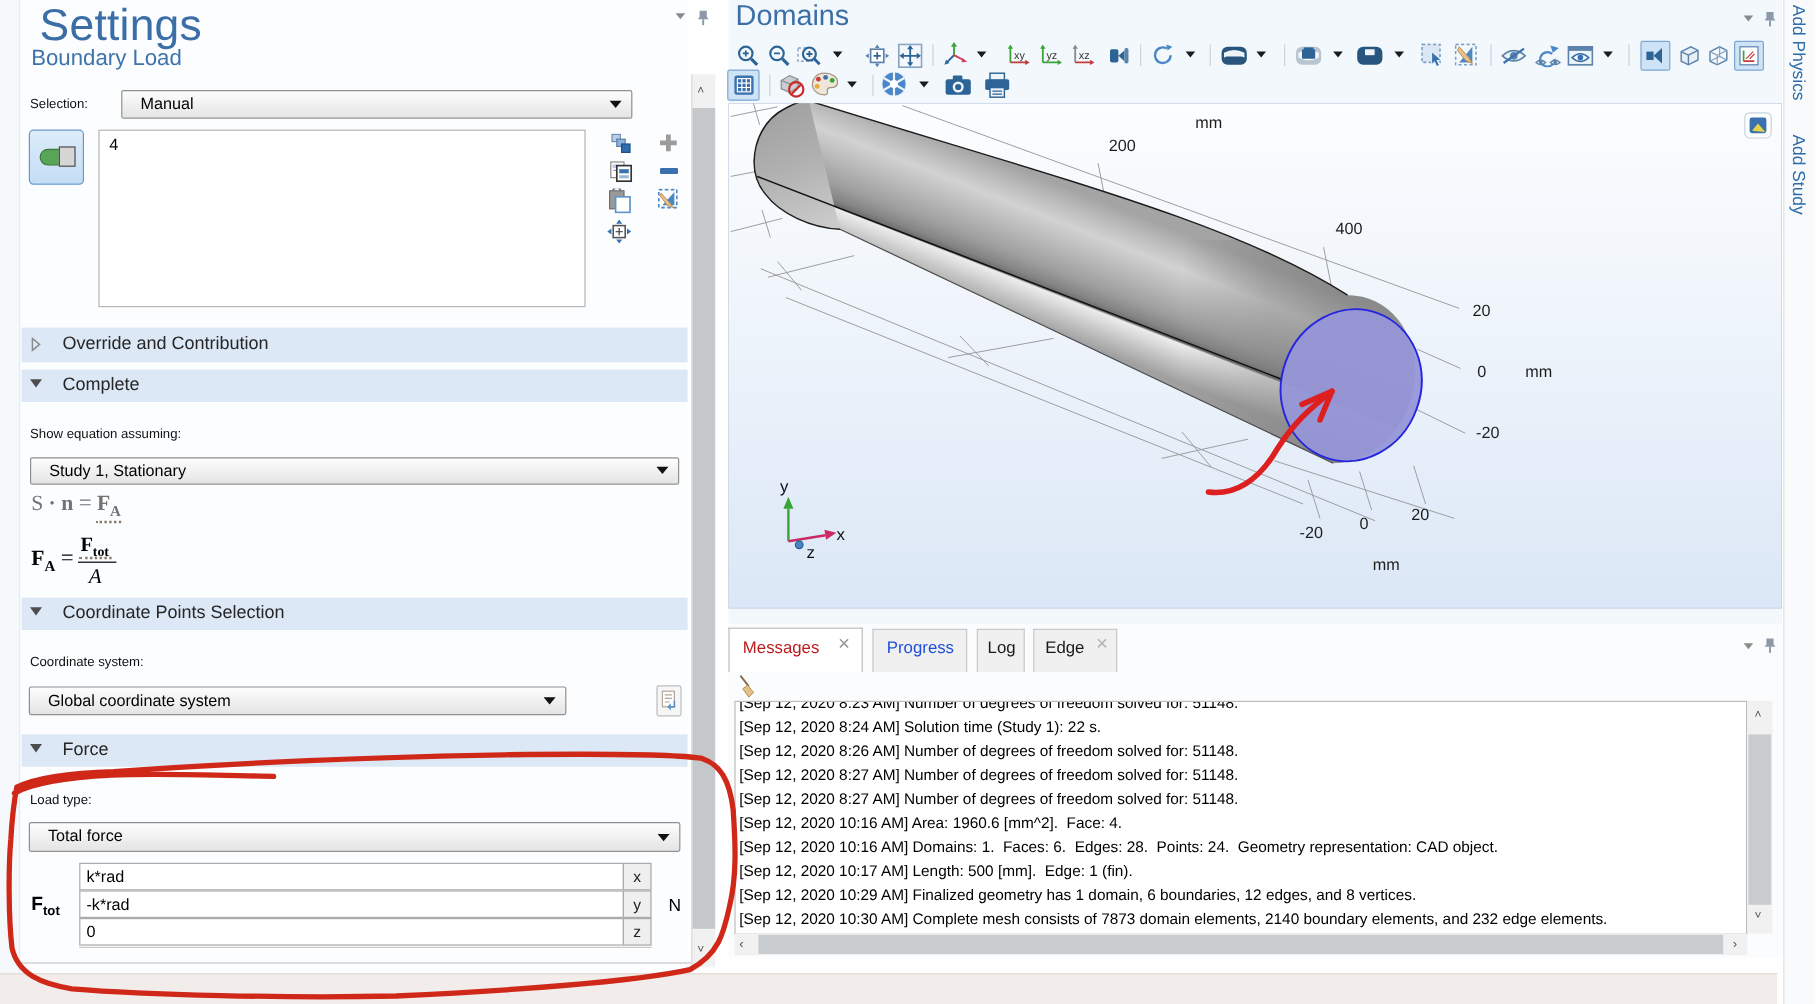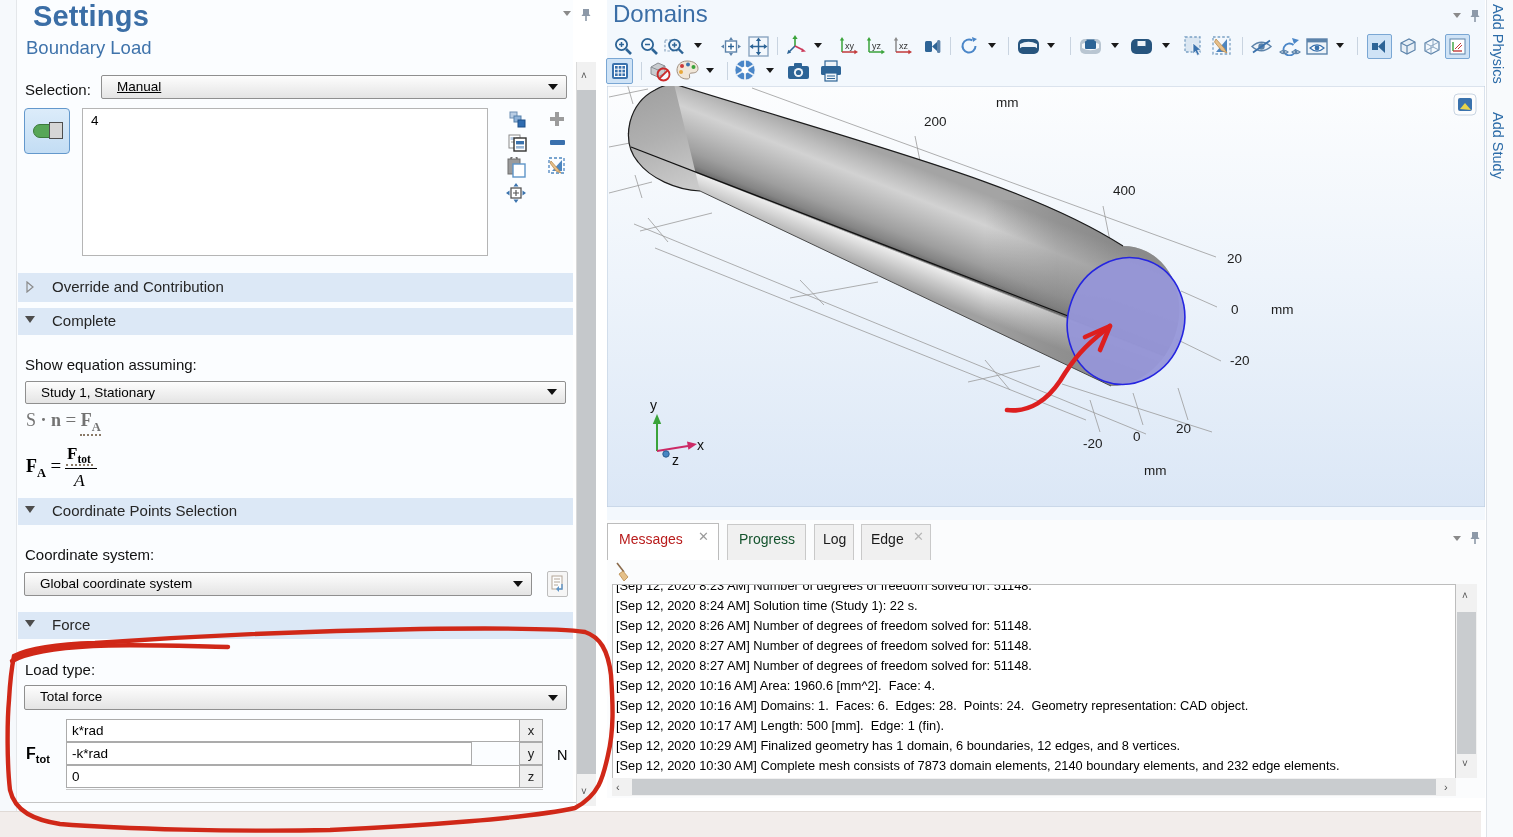--- a/index.html
+++ b/index.html
@@ -2,45 +2,45 @@
 <html><head>
 <meta charset="utf-8">
 <style>
   * { margin:0; padding:0; box-sizing:border-box; }
   html,body { width:1513px; height:837px; overflow:hidden; background:#fff; }
   body { font-family:"Liberation Sans", sans-serif; position:relative; }
   .abs { position:absolute; }
   .band { position:absolute; left:18px; width:555px; height:27px; background:#dce8f6; }
   .band .tri { position:absolute; left:7px; top:8px; width:0; height:0; }
   .band .tit { position:absolute; left:34px; top:4px; font-size:15px; color:#262626; }
-  .lbl { position:absolute; font-size:15px; color:#111; }
+  .lbl { position:absolute; font-size:11px; color:#111; }
   .dd { position:absolute; height:24px; background:linear-gradient(#fdfdfd,#f2f2f2 45%,#e4e4e4); border:1px solid #8f8f8f; border-radius:2px; font-size:13.5px; color:#000; line-height:22px; padding-left:15px; }
   .dd .arr { position:absolute; right:8px; top:8px; width:0; height:0; border-left:5px solid transparent; border-right:5px solid transparent; border-top:6px solid #111; }
   .fld { position:absolute; background:#fff; border:1px solid #ababab; font-size:13.5px; color:#000; line-height:21px; padding-left:5px; }
   .unitbox { position:absolute; width:24px; background:#efefef; border:1px solid #ababab; font-size:13px; color:#222; text-align:center; line-height:21px; }
   .ico { position:absolute; }
 </style>
 </head>
 <body>
 
 <div class="abs" style="left:0;top:0;width:17px;height:811px;background:#f6f9fc;border-right:1px solid #e4e7ea;"></div>
 
 <div class="abs" style="left:17px;top:0;width:556px;height:811px;background:#fbfdff;"></div>
 
-<div class="abs" style="left:33px;top:0px;font-size:29px;color:#3b6ea6;font-weight:700;letter-spacing:0.2px;">Settings</div>
+<div class="abs" style="left:33px;top:0px;font-size:37px;color:#3b6ea6;font-weight:400;letter-spacing:0.2px;">Settings</div>
 <div class="abs" style="left:26px;top:37px;font-size:18.5px;color:#3f73ab;font-weight:300;">Boundary Load</div>
 
 <div class="abs" style="left:563px;top:11px;width:0;height:0;border-left:4.5px solid transparent;border-right:4.5px solid transparent;border-top:5px solid #8a8a8a;"></div>
 <svg class="abs" style="left:580px;top:8px;" width="12" height="14" viewBox="0 0 12 14">
     <path d="M3 1h6v5l1.5 2h-9L3 6z" fill="#8d99a8"></path>
     <rect x="5.2" y="8" width="1.6" height="5" fill="#8d99a8"></rect>
   </svg>
 
 <div class="lbl" style="left:25px;top:81px;">Selection:</div>
-<div class="dd" style="left:101px;top:75px;width:466px;text-decoration:underline;">Manual<span class="arr"></span></div>
+<div class="dd" style="left:101px;top:75px;width:426px;">Manual<span class="arr"></span></div>
 
 <div class="abs" style="left:24px;top:108px;width:46px;height:46px;background:linear-gradient(#dcecfa,#c3ddf4);border:1.5px solid #6398cc;border-radius:4px;"></div>
 <div class="abs" style="left:33px;top:124px;width:29px;height:14px;background:#57a657;border:1px solid #3c7a3c;border-radius:7px;"></div>
 <div class="abs" style="left:49px;top:122px;width:14px;height:17px;background:#d6d6d6;border:1.8px solid #4e4e4e;"></div>
 
 <div class="abs" style="left:82px;top:108px;width:406px;height:148px;background:#fff;border:1px solid #b5b5b5;"></div>
 <div class="abs" style="left:91px;top:113px;font-size:13.5px;color:#000;">4</div>
 
 <svg class="ico" style="left:509px;top:111px;" width="18" height="17" viewBox="0 0 18 17">
   <rect x="1" y="1" width="7" height="6" fill="#b9cde4" stroke="#6f8fb3"></rect>
@@ -100,40 +100,40 @@
 <div class="abs" style="left:67px;top:444px;font-family:'Liberation Serif',serif;font-size:17px;color:#000;"><b>F</b><sub style="font-size:11.5px;font-weight:bold;">tot</sub></div>
 <div class="abs" style="left:66px;top:463.5px;width:27px;border-bottom:2.2px dotted #8a7a68;"></div>
 <div class="abs" style="left:65px;top:468px;width:32px;height:1.4px;background:#000;"></div>
 <div class="abs" style="left:74px;top:470px;font-family:'Liberation Serif',serif;font-size:17.5px;font-style:italic;color:#000;">A</div>
 
 <div class="band" style="top:498px;">
   <span class="tri" style="border-left:5px solid transparent;border-right:5px solid transparent;border-top:7px solid #4d4d4d;"></span>
   <span class="tit">Coordinate Points Selection</span>
 </div>
 <div class="lbl" style="left:25px;top:546px;">Coordinate system:</div>
-<div class="dd" style="left:24px;top:572px;width:508px;height:24px;">Global coordinate system<span class="arr"></span></div>
+<div class="dd" style="left:24px;top:572px;width:448px;height:24px;">Global coordinate system<span class="arr"></span></div>
 <div class="abs" style="left:547px;top:571px;width:21px;height:26px;background:#f6f6f6;border:1px solid #bdbdbd;border-radius:2px;"></div>
 <svg class="ico" style="left:551px;top:575px;" width="14" height="18" viewBox="0 0 14 18">
   <rect x="1" y="1" width="10" height="13" fill="#fdfdfd" stroke="#b3a698"></rect>
   <line x1="3" y1="4" x2="9" y2="4" stroke="#b3a698"></line>
     <line x1="3" y1="7" x2="9" y2="7" stroke="#b3a698"></line>
     <line x1="3" y1="10" x2="7" y2="10" stroke="#b3a698"></line>
   <path d="M11 9 v5 h-4" fill="none" stroke="#5e95c8" stroke-width="1.4"></path>
     <path d="M8 11 l-3 3 3 3z" fill="#5e95c8"></path>
 </svg>
 
 <div class="band" style="top:612px;">
   <span class="tri" style="border-left:5px solid transparent;border-right:5px solid transparent;border-top:7px solid #4d4d4d;"></span>
   <span class="tit">Force</span>
 </div>
 <div class="lbl" style="left:25px;top:661px;">Load type:</div>
 <div class="dd" style="left:24px;top:685px;width:543px;height:25px;">Total force<span class="arr" style="top:8.5px;"></span></div>
 <div class="fld" style="left:66px;top:719px;width:454px;height:23px;">k*rad</div>
 <div class="unitbox" style="left:519px;top:719px;height:23px;">x</div>
-<div class="fld" style="left:66px;top:742px;width:406px;height:23px;">-k*rad</div>
+<div class="fld" style="left:66px;top:742px;width:454px;height:23px;">-k*rad</div>
 <div class="unitbox" style="left:519px;top:742px;height:23px;">y</div>
 <div class="fld" style="left:66px;top:765px;width:454px;height:23px;">0</div>
 <div class="unitbox" style="left:519px;top:765px;height:23px;">z</div>
 <div class="abs" style="left:66px;top:789px;width:477px;height:1px;background:#c9c9c9;"></div>
 <div class="abs" style="left:26px;top:745px;font-size:16px;font-weight:bold;color:#000;">F<sub style="font-size:11px;font-weight:bold;">tot</sub></div>
 <div class="abs" style="left:557px;top:747px;font-size:14.5px;color:#000;">N</div>
 
 <div class="abs" style="left:17px;top:802px;width:579px;height:1px;background:#c5c5c5;"></div>
 
 <div class="abs" style="left:576px;top:62px;width:20px;height:744px;background:#f1f1f1;border-left:1px solid #dadada;"></div>
@@ -469,21 +469,21 @@
     <path d="M1460 109 l5 -6 6 7 z" fill="#e8d44a"></path>
   </g>
 </svg>
 
 <div class="abs" style="left:607px;top:520px;width:878px;height:278px;background:#fbfcfd;"></div>
 
 <div class="abs" style="left:607px;top:523px;width:112px;height:37px;background:#fff;border:1px solid #bcbcbc;border-bottom:none;"></div>
 <div class="abs" style="left:619px;top:531px;font-size:14px;color:#b91c1c;">Messages</div>
 <div class="abs" style="left:698px;top:529px;font-size:13px;color:#9a9a9a;">✕</div>
 <div class="abs" style="left:727px;top:524px;width:79px;height:36px;background:#f0f0f0;border:1px solid #c9c9c9;border-bottom:none;"></div>
-<div class="abs" style="left:739px;top:531px;font-size:14px;color:#14532d;">Progress</div>
+<div class="abs" style="left:739px;top:531px;font-size:14px;color:#1d4ed8;">Progress</div>
 <div class="abs" style="left:814px;top:524px;width:40px;height:36px;background:#f0f0f0;border:1px solid #c9c9c9;border-bottom:none;"></div>
 <div class="abs" style="left:823px;top:531px;font-size:14px;color:#1a1a1a;">Log</div>
 <div class="abs" style="left:861px;top:524px;width:70px;height:36px;background:#f0f0f0;border:1px solid #c9c9c9;border-bottom:none;"></div>
 <div class="abs" style="left:871px;top:531px;font-size:14px;color:#1a1a1a;">Edge</div>
 <div class="abs" style="left:913px;top:529px;font-size:13px;color:#b5b5b5;">✕</div>
 <div class="abs" style="left:1453px;top:536px;width:0;height:0;border-left:4.5px solid transparent;border-right:4.5px solid transparent;border-top:5px solid #8a8a8a;"></div>
 <svg class="abs" style="left:1469px;top:531px;" width="12" height="14" viewBox="0 0 12 14">
     <path d="M3 1h6v5l1.5 2h-9L3 6z" fill="#8d99a8"></path>
     <rect x="5.2" y="8" width="1.6" height="5" fill="#8d99a8"></rect>
   </svg>

